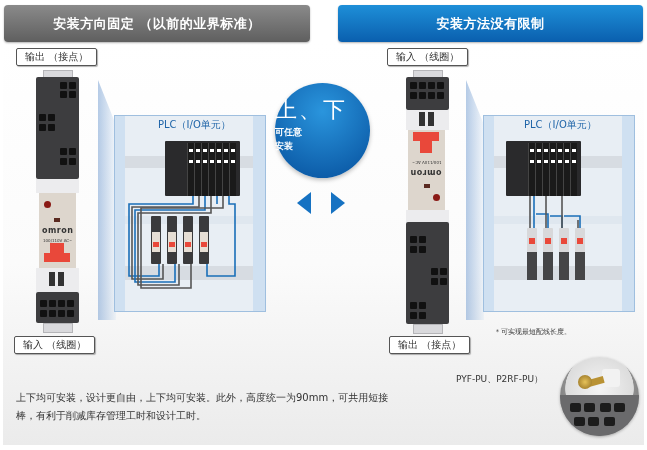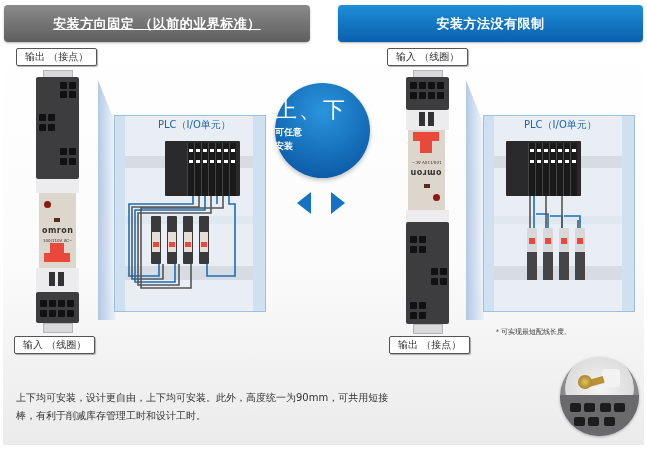--- a/index.html
+++ b/index.html
@@ -2,21 +2,21 @@
 <html><head>
 <meta charset="utf-8">
 <style>
   html, body { margin:0; padding:0; }
   body { width:647px; height:450px; position:relative; overflow:hidden; background:#ffffff;
          font-family:"DejaVu Sans","Liberation Sans",sans-serif; }
   .bg { position:absolute; left:3px; top:42px; width:641px; height:403px;
         background:linear-gradient(#ffffff 0%, #fbfbfb 55%, #ebebeb 100%); }
   .banner { position:absolute; top:5px; height:37px; border-radius:4px; color:#fff;
             font-size:13px; font-weight:bold; display:flex; align-items:center; justify-content:center; letter-spacing:0.5px; }
-  .banner.gray { left:4px; width:306px; background:linear-gradient(#8a8a8a,#5f5f5f); box-shadow:0 1px 2px rgba(0,0,0,0.3);text-decoration:underline; }
+  .banner.gray { left:4px; width:306px; background:linear-gradient(#8a8a8a,#5f5f5f); box-shadow:0 1px 2px rgba(0,0,0,0.3); }
   .banner.blue { left:338px; width:305px; background:linear-gradient(#1e8fd8,#0a5fae); box-shadow:0 1px 2px rgba(0,0,0,0.3); }
   .tag { position:absolute; height:16px; padding:0 8px; border:1px solid #555; background:#fff; border-radius:2px;
          font-size:10px; color:#333; line-height:16px; box-shadow:1px 1px 1px rgba(0,0,0,0.3); white-space:nowrap; }
   
   .relay { position:absolute; width:43px; background:#3d3d3f; border-radius:2px; }
   .tab { position:absolute; width:28px; height:8px; background:#d9d9dc; border:1px solid #b5b5b8; }
   .term { position:absolute; width:7px; height:7px; background:#111; border-radius:1px; }
   .body-beige { position:absolute; background:#ddd6cd; }
   .lever { position:absolute; background:#e9483a; }
   .led { position:absolute; width:7px; height:7px; border-radius:50%; background:#8a1a15; }
@@ -288,20 +288,21 @@
     </g>
   </svg>
 </div>
 
 <div class="note">＊可实现最短配线长度。</div>
 <div class="tag" style="left:389px;top:336px;">输出 （接点）</div>
 
 <div class="desc">上下均可安装，设计更自由，上下均可安装。此外，高度统一为90mm，可共用短接棒，有利于削减库存管理工时和设计工时。</div>
 
 <div class="screw-text">
+  <div style="padding-left:4px;">PYF-PU、P2RF-PU）</div>
 </div>
 
 <div class="screw-circle">
   <div style="position:absolute;left:0;top:38px;width:79px;height:41px;background:#6a6a6c;"></div>
   <div class="hole" style="left:10px;top:46px;"></div>
   <div class="hole" style="left:24px;top:46px;"></div>
   <div class="hole" style="left:40px;top:46px;"></div>
   <div class="hole" style="left:54px;top:46px;"></div>
   <div class="hole" style="left:14px;top:60px;"></div>
   <div class="hole" style="left:28px;top:60px;"></div>

